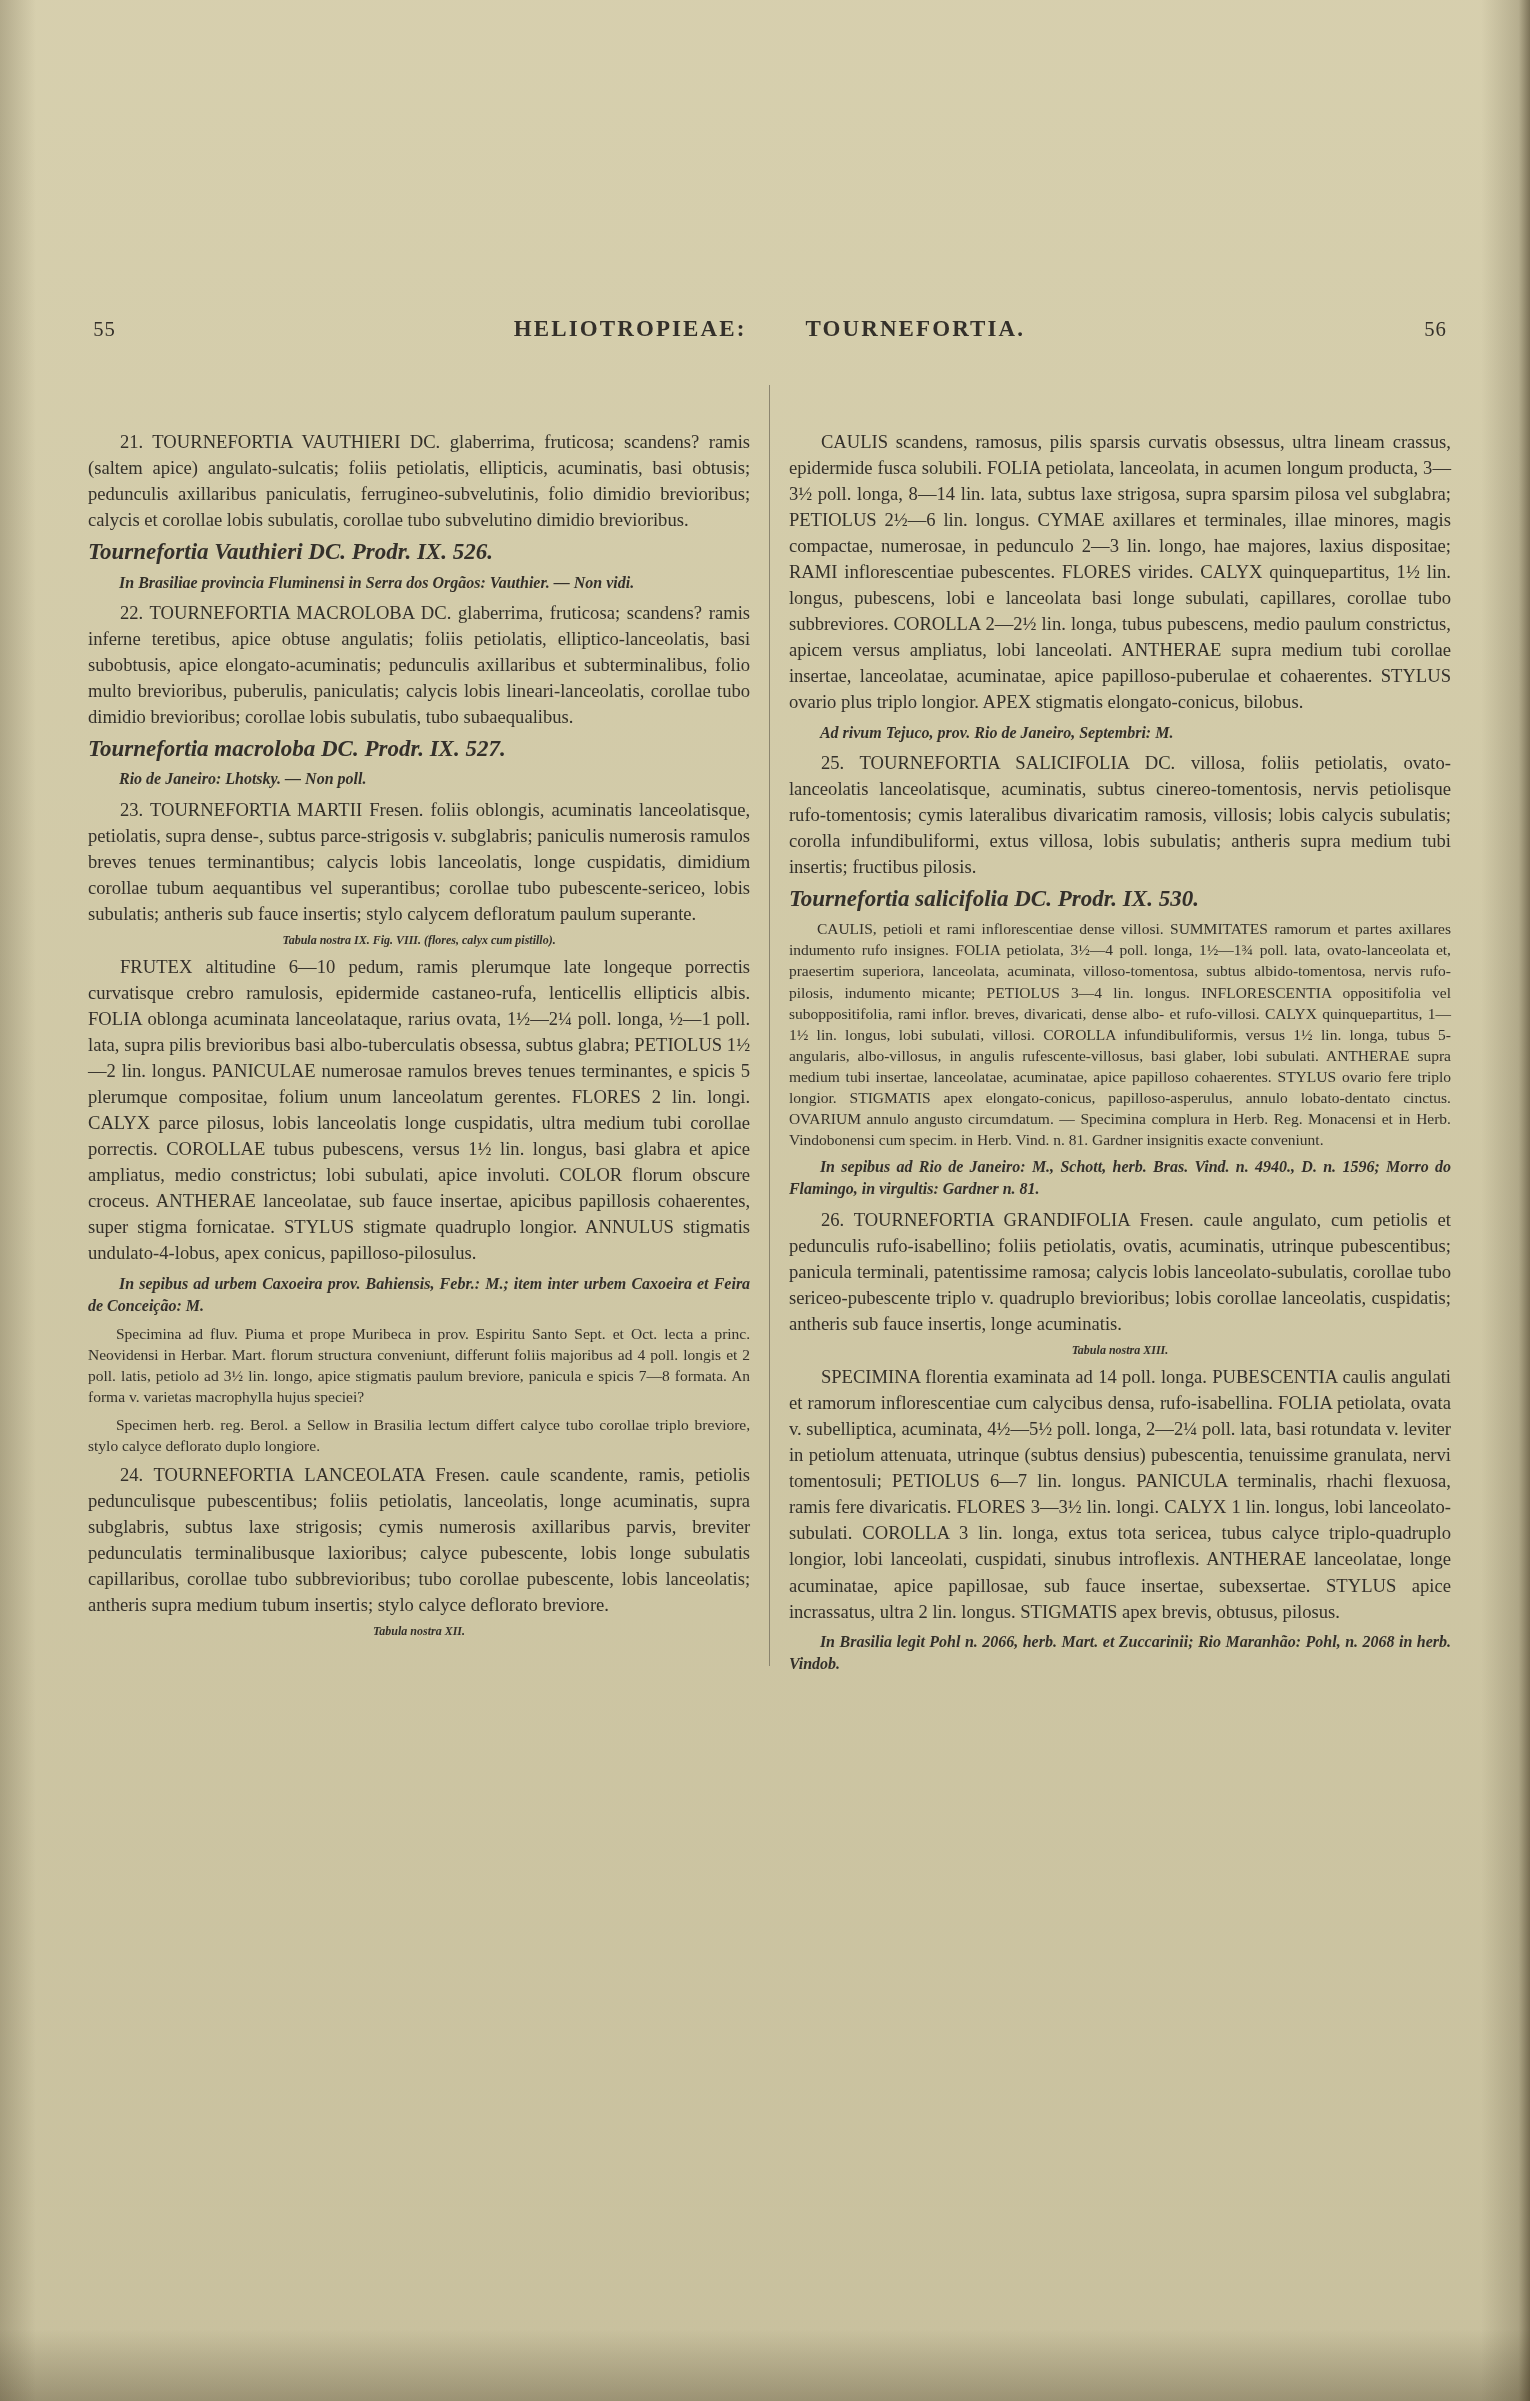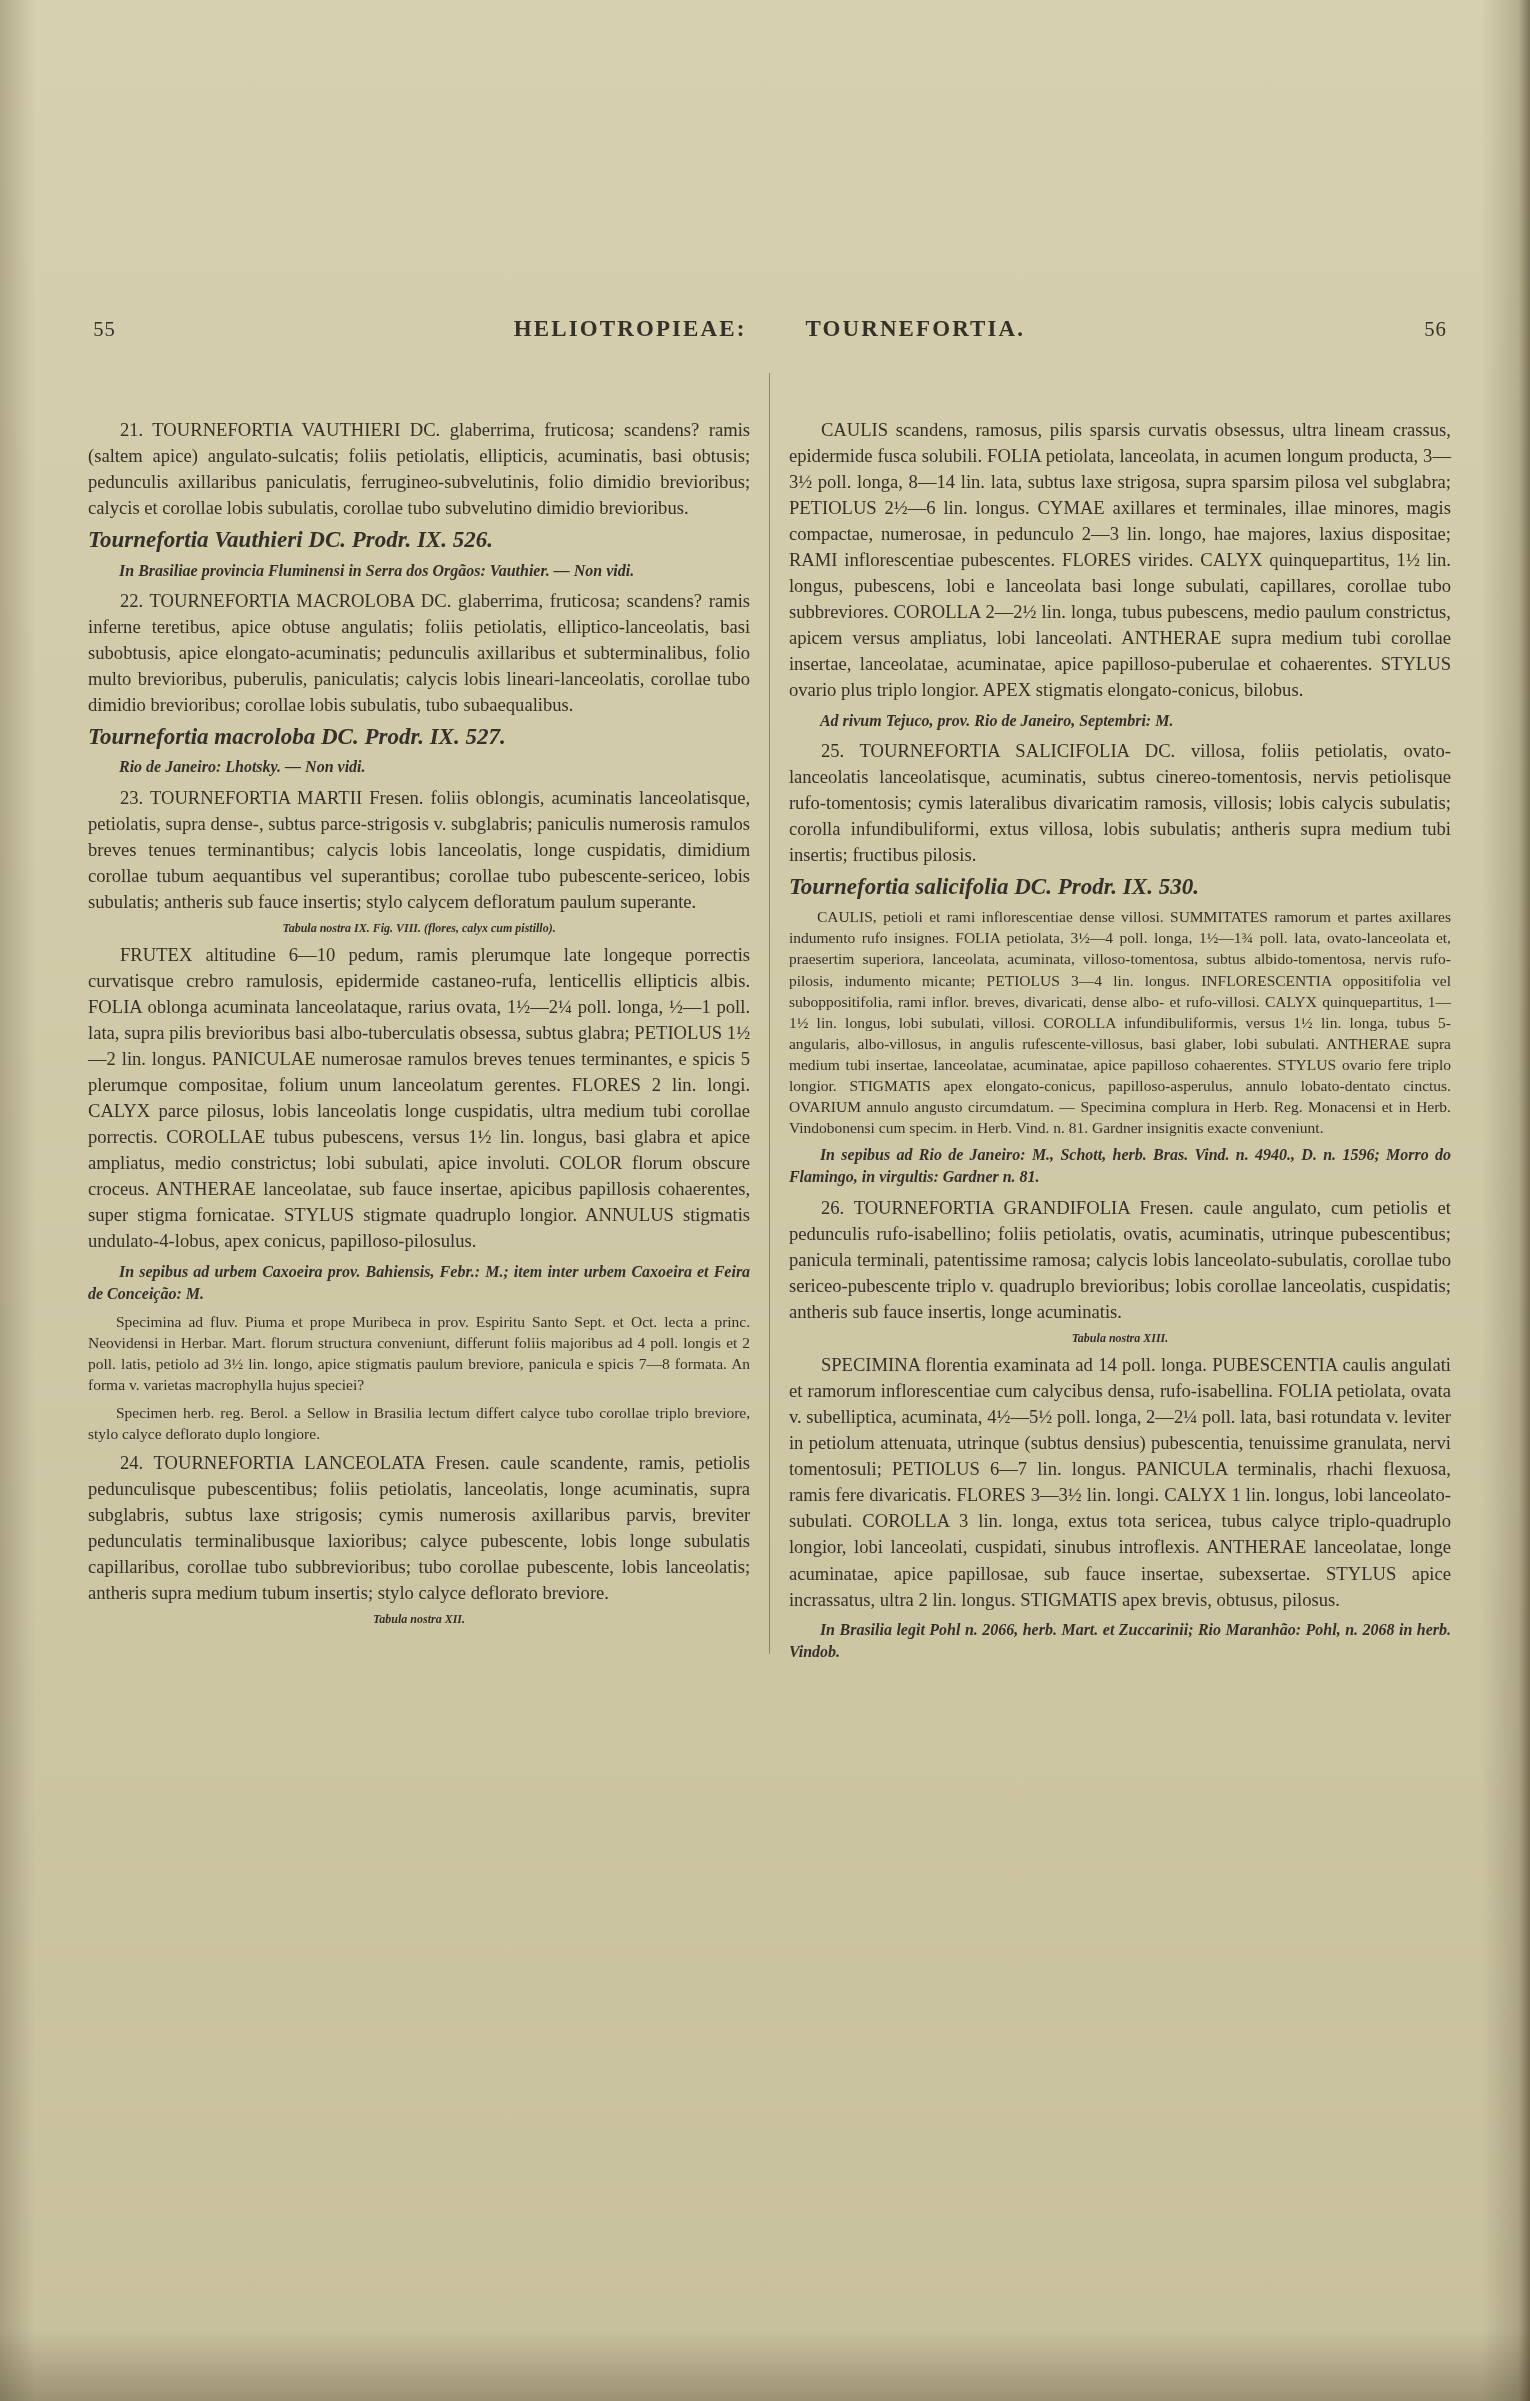--- a/index.html
+++ b/index.html
@@ -16,21 +16,21 @@
       linear-gradient(to top, rgba(50,39,18,0.30) 0px, rgba(50,39,18,0) 72px),
       linear-gradient(to bottom, rgba(255,255,242,0.10), rgba(20,15,5,0.05)),
       var(--paper, #d2caa6);
   }
   .page {
     box-sizing: border-box;
     width: 100%;
     height: 100%;
     padding: 316px 79px 52px 88px;
   }
-  .header { position: relative; height: 33px; margin-bottom: 20px; }
+  .header { position: relative; height: 33px; margin-bottom: 32px; }
   .pagenum { position: absolute; top: 2.1px; font-size: 20.7px; letter-spacing: 1px; }
   .pagenum.left { left: 5.2px; }
   .pagenum.right { right: 4.1px; }
   .running-title {
     position: absolute; left: 50%; top: 0; transform: translateX(-50%);
     display: flex; gap: 59px; white-space: nowrap;
     font-size: 23px; font-weight: bold; letter-spacing: 2.1px;
   }
   .columns { display: flex; align-items: stretch; }
   .column { flex: 1 1 0; min-width: 0; margin-top: 48px; }
@@ -76,21 +76,21 @@
     <span class="pagenum right">56</span>
   </div>
 
   <div class="columns">
     <div class="column">
         <p class="block species">21. TOURNEFORTIA VAUTHIERI DC. glaberrima, fruticosa; scandens? ramis (saltem apice) angulato-sulcatis; foliis petiolatis, ellipticis, acuminatis, basi obtusis; pedunculis axillaribus paniculatis, ferrugineo-subvelutinis, folio dimidio brevioribus; calycis et corollae lobis subulatis, corollae tubo subvelutino dimidio brevioribus.</p>
         <p class="block reference">Tournefortia Vauthieri DC. Prodr. IX. 526.</p>
         <p class="block locality">In Brasiliae provincia Fluminensi in Serra dos Orgãos: Vauthier. — Non vidi.</p>
         <p class="block species">22. TOURNEFORTIA MACROLOBA DC. glaberrima, fruticosa; scandens? ramis inferne teretibus, apice obtuse angulatis; foliis petiolatis, elliptico-lanceolatis, basi subobtusis, apice elongato-acuminatis; pedunculis axillaribus et subterminalibus, folio multo brevioribus, puberulis, paniculatis; calycis lobis lineari-lanceolatis, corollae tubo dimidio brevioribus; corollae lobis subulatis, tubo subaequalibus.</p>
         <p class="block reference">Tournefortia macroloba DC. Prodr. IX. 527.</p>
-        <p class="block locality">Rio de Janeiro: Lhotsky. — Non vidi.</p>
+        <p class="block locality">Rio de Janeiro: Lhotsky. — Non poll.</p>
         <p class="block species">23. TOURNEFORTIA MARTII Fresen. foliis oblongis, acuminatis lanceolatisque, petiolatis, supra dense-, subtus parce-strigosis v. subglabris; paniculis numerosis ramulos breves tenues terminantibus; calycis lobis lanceolatis, longe cuspidatis, dimidium corollae tubum aequantibus vel superantibus; corollae tubo pubescente-sericeo, lobis subulatis; antheris sub fauce insertis; stylo calycem defloratum paulum superante.</p>
         <p class="block tabula">Tabula nostra IX. Fig. VIII. (flores, calyx cum pistillo).</p>
         <p class="block description">FRUTEX altitudine 6—10 pedum, ramis plerumque late longeque porrectis curvatisque crebro ramulosis, epidermide castaneo-rufa, lenticellis ellipticis albis. FOLIA oblonga acuminata lanceolataque, rarius ovata, 1½—2¼ poll. longa, ½—1 poll. lata, supra pilis brevioribus basi albo-tuberculatis obsessa, subtus glabra; PETIOLUS 1½—2 lin. longus. PANICULAE numerosae ramulos breves tenues terminantes, e spicis 5 plerumque compositae, folium unum lanceolatum gerentes. FLORES 2 lin. longi. CALYX parce pilosus, lobis lanceolatis longe cuspidatis, ultra medium tubi corollae porrectis. COROLLAE tubus pubescens, versus 1½ lin. longus, basi glabra et apice ampliatus, medio constrictus; lobi subulati, apice involuti. COLOR florum obscure croceus. ANTHERAE lanceolatae, sub fauce insertae, apicibus papillosis cohaerentes, super stigma fornicatae. STYLUS stigmate quadruplo longior. ANNULUS stigmatis undulato-4-lobus, apex conicus, papilloso-pilosulus.</p>
         <p class="block locality">In sepibus ad urbem Caxoeira prov. Bahiensis, Febr.: M.; item inter urbem Caxoeira et Feira de Conceição: M.</p>
         <p class="block note">Specimina ad fluv. Piuma et prope Muribeca in prov. Espiritu Santo Sept. et Oct. lecta a princ. Neovidensi in Herbar. Mart. florum structura conveniunt, differunt foliis majoribus ad 4 poll. longis et 2 poll. latis, petiolo ad 3½ lin. longo, apice stigmatis paulum breviore, panicula e spicis 7—8 formata. An forma v. varietas macrophylla hujus speciei?</p>
         <p class="block note">Specimen herb. reg. Berol. a Sellow in Brasilia lectum differt calyce tubo corollae triplo breviore, stylo calyce deflorato duplo longiore.</p>
         <p class="block species">24. TOURNEFORTIA LANCEOLATA Fresen. caule scandente, ramis, petiolis pedunculisque pubescentibus; foliis petiolatis, lanceolatis, longe acuminatis, supra subglabris, subtus laxe strigosis; cymis numerosis axillaribus parvis, breviter pedunculatis terminalibusque laxioribus; calyce pubescente, lobis longe subulatis capillaribus, corollae tubo subbrevioribus; tubo corollae pubescente, lobis lanceolatis; antheris supra medium tubum insertis; stylo calyce deflorato breviore.</p>
         <p class="block tabula">Tabula nostra XII.</p>
       </div>
     <div class="divider"></div>

